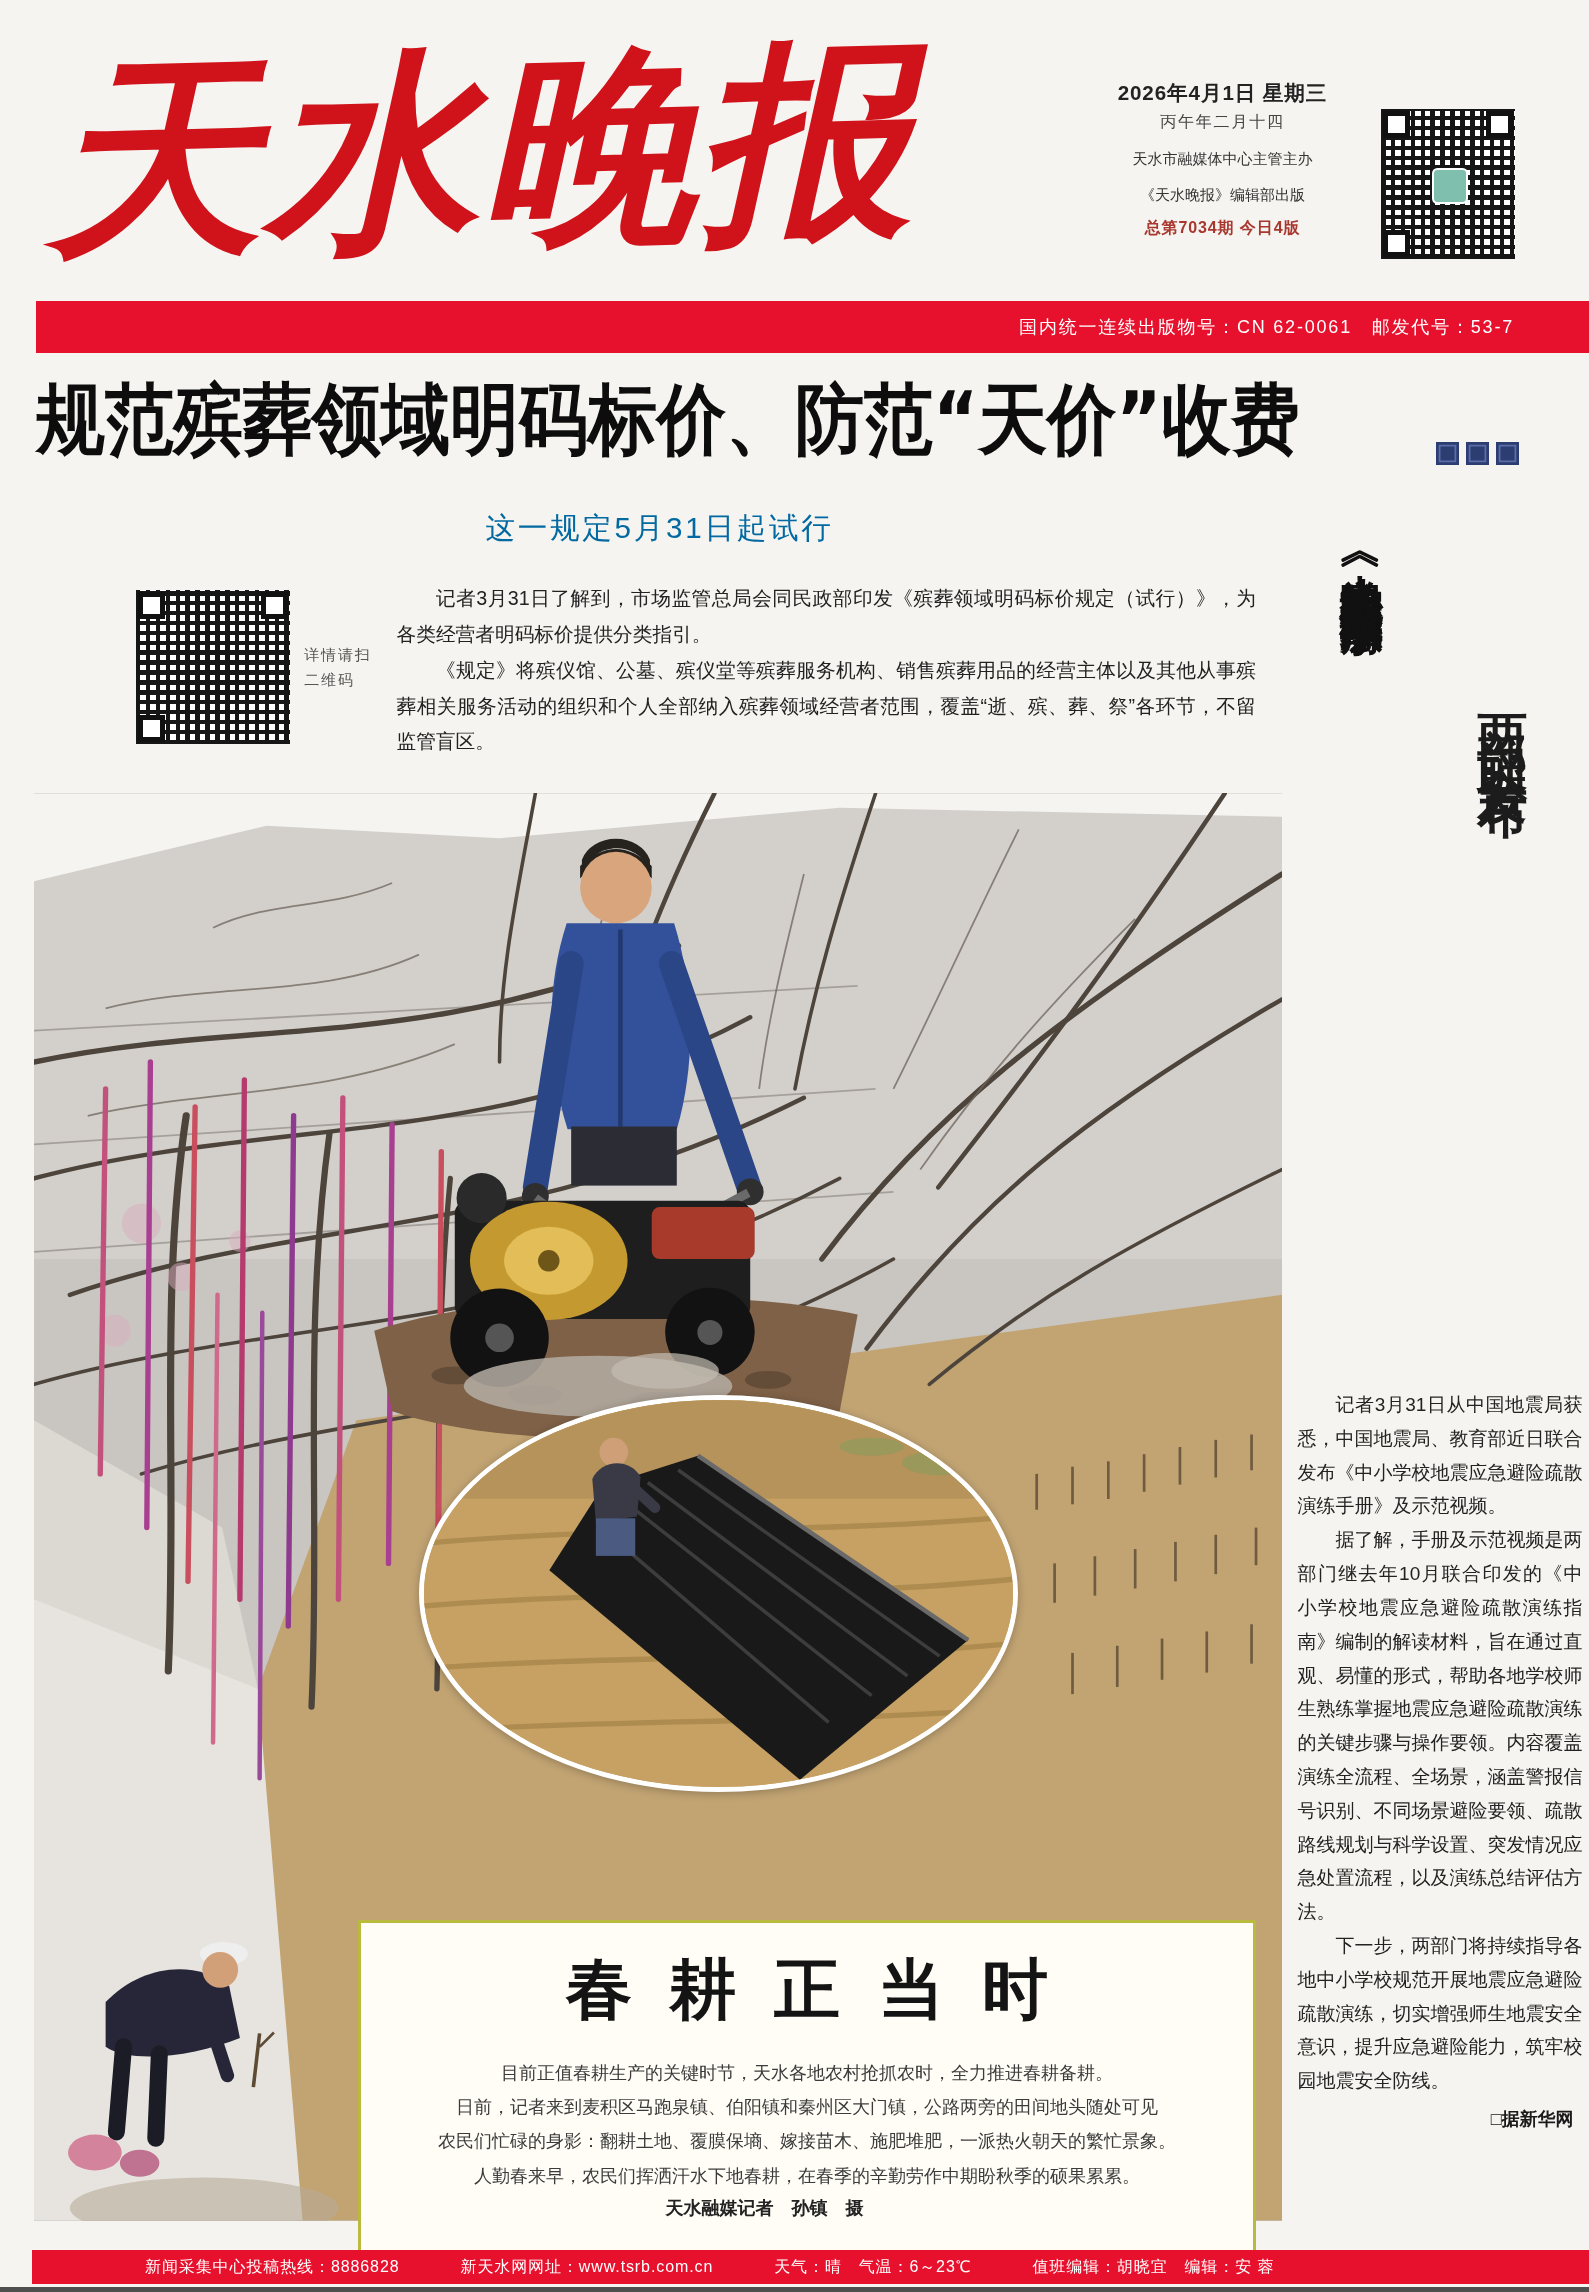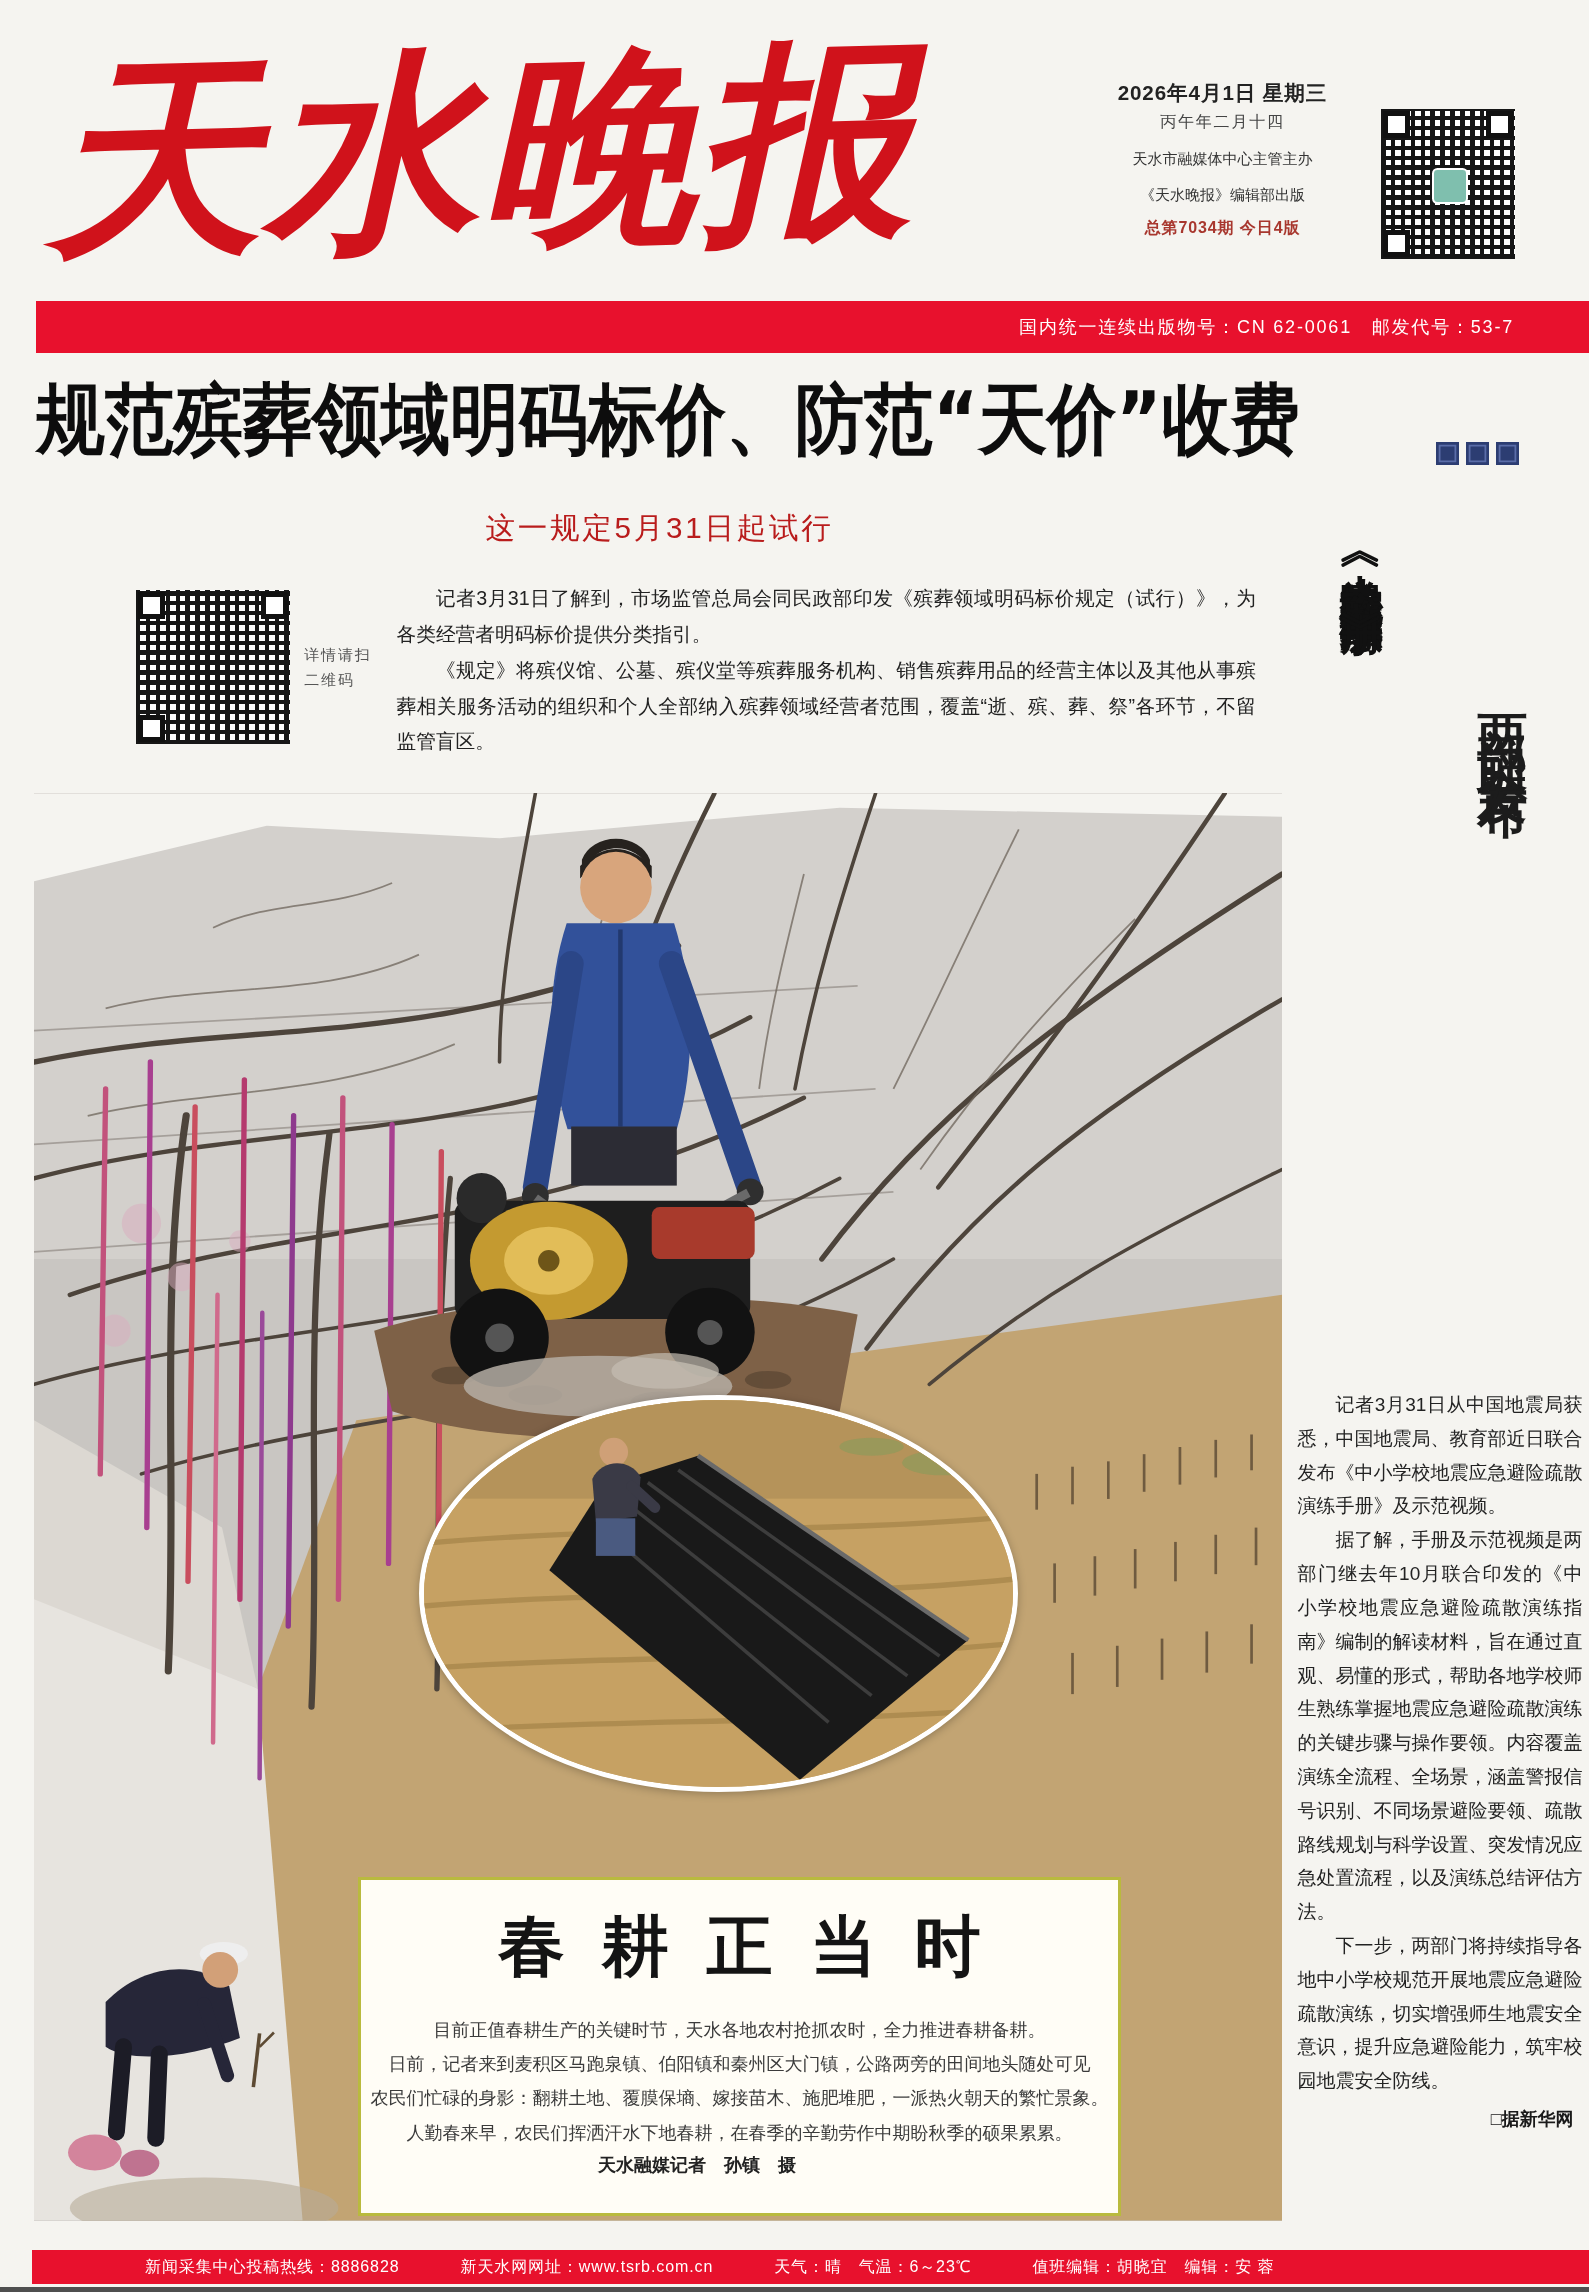--- a/index.html
+++ b/index.html
@@ -31,21 +31,21 @@
   
   .issue-bar{position:absolute;left:36px;right:0;top:301px;height:52px;background:#e8112d;
     display:flex;align-items:center;justify-content:flex-end;padding-right:76px;box-sizing:border-box;}
   .issue-bar span{color:#fff;font-size:18px;letter-spacing:1.8px;}
 
   
   .article1{position:absolute;left:36px;top:369px;width:1247px;}
   .a1-headline{text-align:center;font-size:69px;font-weight:900;color:#0d0d0d;
     letter-spacing:0px;transform:scaleY(1.12);transform-origin:top;white-space:nowrap;
     font-family:"DejaVu Sans",sans-serif;}
-  .a1-subhead{text-align:center;font-size:29.6px;color:#b91c1c;margin-top:47px;letter-spacing:2.7px;}
+  .a1-subhead{text-align:center;font-size:29.6px;color:#0369a1;margin-top:47px;letter-spacing:2.7px;}
   .a1-bodywrap{margin:32px 27px 0 100px;}
   .a1-qrwrap{float:left;display:flex;align-items:center;gap:14.3px;margin:9px 25px 5.4px 0;}
   .a1-qr{width:154px;height:154px;}
   .a1-qrcap{font-size:15px;color:#555;line-height:1.7;letter-spacing:1.8px;}
   .a1-body p{margin:0;font-size:19.7px;line-height:1.82;text-align:justify;text-indent:2em;color:#222;}
   .a1-attr{text-align:right;font-size:19px;font-weight:bold;color:#111;margin-top:3.6px;padding-right:5.4px;}
 
   
   .article2{position:absolute;left:1294px;top:369px;width:292px;height:1861px;}
   .a2-markers{position:absolute;left:142px;top:73px;display:flex;gap:7.2px;}
@@ -61,21 +61,21 @@
   .a2-attr{text-align:right;font-size:18px;font-weight:bold;margin-top:9px;padding-right:9px;}
 
   
   .photo{position:absolute;left:34px;top:793px;width:1248px;height:1428px;background:#c9c6c2;}
   .photo svg{position:absolute;left:0;top:0;}
 
   .inset-oval{position:absolute;left:385px;top:602px;width:589px;height:387px;
     border:5.4px solid #fff;border-radius:50%;overflow:hidden;background:#c6a163;
     box-shadow:0 1.8px 9px rgba(0,0,0,.25);}
 
-  .caption-box{position:absolute;left:324px;top:1084px;width:763px;height:339px;
+  .caption-box{position:absolute;left:324px;top:1127px;width:898px;height:339px;
     background:#fffdf6;border:3.6px solid #b9ba3e;box-sizing:border-box;}
   .cap-title{text-align:center;margin-top:21.5px;font-size:66px;font-weight:900;
     letter-spacing:38px;text-indent:38px;color:#141414;font-family:"DejaVu Serif",serif;}
   .cap-lines{margin-top:21.5px;}
   .cap-lines div{text-align:center;font-size:18px;line-height:1.9;color:#3b3b3b;
     font-family:"Liberation Serif",serif;}
   .cap-credit{text-align:center;padding-right:85px;margin-top:3.6px;font-size:18px;
     font-weight:bold;color:#222;font-family:"Liberation Serif",serif;}
 
   

